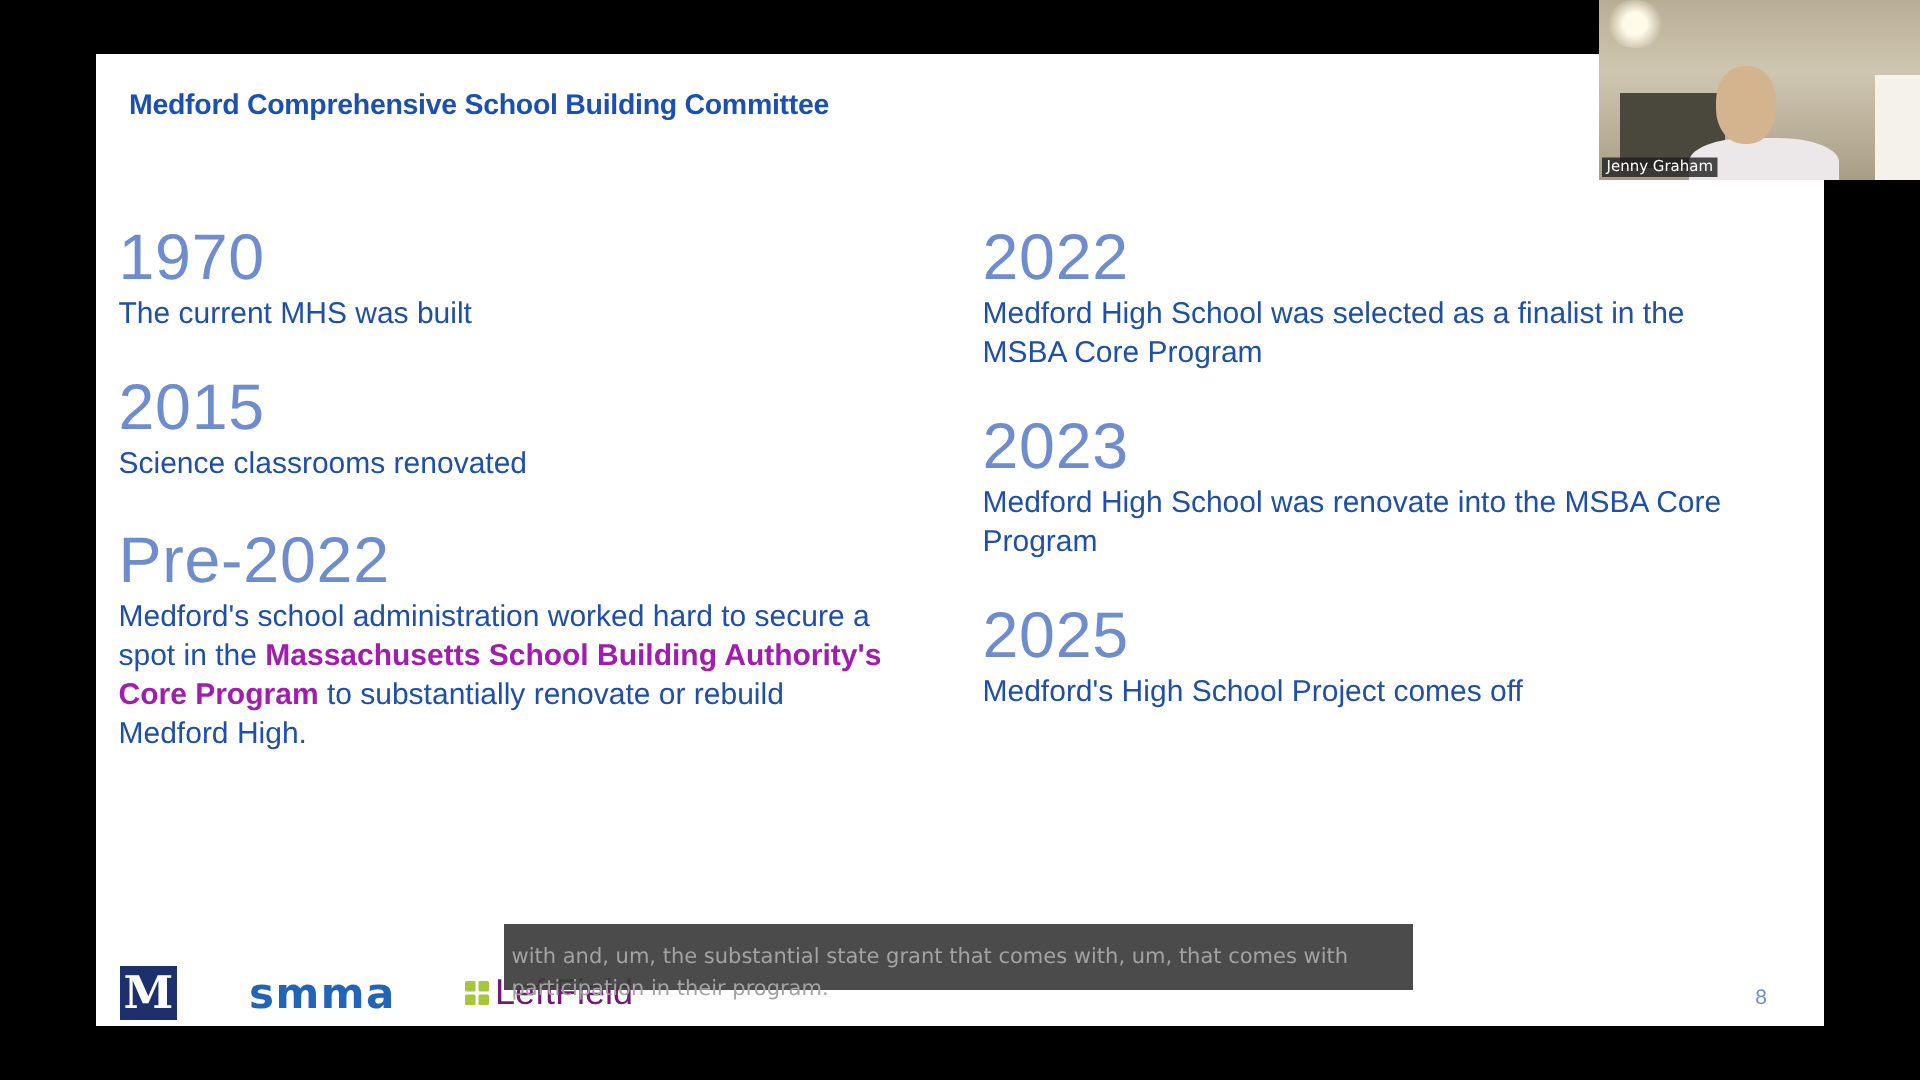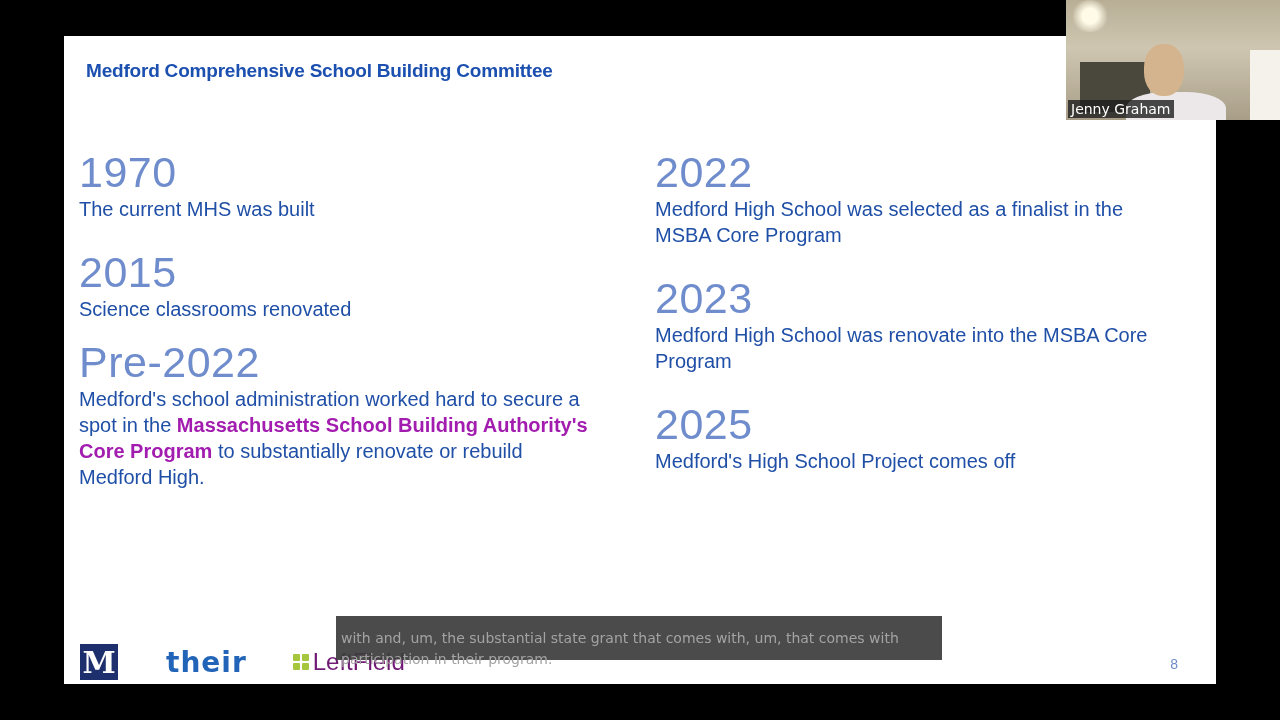--- a/index.html
+++ b/index.html
@@ -7,37 +7,37 @@
   .slide { position:absolute; left:64px; top:36px; width:1152px; height:648px; background:#fff; }
   .slide-title { position:absolute; left:22px; top:24px; font-size:19px; font-weight:bold; color:#1b4fb0; letter-spacing:-0.2px;text-align:center; }
   .col { position:absolute; }
   .col-left { left:15px; top:112px; width:520px; }
   .col-right { left:591px; top:112px; width:500px; }
   .entry { }
   .year { font-size:43px; color:#6f8ccc; line-height:48px; letter-spacing:0.5px; }
   .desc { font-size:20px; color:#1f4fa6; line-height:26px; }
   .desc b { font-weight:bold; color:#a21caf; }
   .col-left .entry:nth-child(1) { margin-bottom:26px; }
-  .col-left .entry:nth-child(2) { margin-bottom:16px; }
+  .col-left .entry:nth-child(2) { margin-bottom:28px; }
   .col-right .entry { margin-bottom:26px; }
   .logos { position:absolute; left:16px; top:606px; height:40px; display:flex; align-items:center; }
   .logo-m { width:38px; height:36px; background:#1d2f6d; color:#fff; font-weight:bold; font-family:"DejaVu Serif", serif; font-size:30px; display:flex; align-items:center; justify-content:center; }
   .logo-smma { margin-left:48px; font-size:28px; font-weight:bold; color:#2264b8; letter-spacing:1px; font-family:"DejaVu Sans", sans-serif; }
   .logo-lf { margin-left:46px; display:flex; align-items:center; font-size:24px; color:#701a75; }
   .lf-dots { display:grid; grid-template-columns:7px 7px; gap:2px; margin-right:4px; }
   .lf-dots span { width:7px; height:7px; background:#a6c63d; border-radius:1px; }
   .page-num { position:absolute; right:38px; top:620px; font-size:14px; color:#6f8ccc; }
   .caption { position:absolute; left:336px; top:616px; width:606px; height:44px; background:rgba(60,60,60,0.92); color:#a3a3a3; font-family:"DejaVu Sans", sans-serif; font-size:14px; line-height:21px; padding:12px 5px; box-sizing:border-box; }
   .video { position:absolute; left:1066px; top:0; width:214px; height:120px; background:linear-gradient(180deg,#b8ae96 0%,#cfc6b1 40%,#a89e88 100%); overflow:hidden; }
   .lamp { position:absolute; left:4px; top:0; width:40px; height:32px; border-radius:50%; background:radial-gradient(circle,#fffbe8 30%,rgba(255,250,220,0) 70%); }
   .map { position:absolute; left:14px; top:62px; width:70px; height:50px; background:#4a473d; }
   .person-head { position:absolute; left:78px; top:44px; width:40px; height:52px; border-radius:45%; background:#d4b48e; }
   .person-body { position:absolute; left:60px; top:92px; width:100px; height:40px; border-radius:40% 40% 0 0; background:#ece8ea; }
   .window { position:absolute; left:184px; top:50px; width:40px; height:70px; background:#f4f2ea; }
-  .name-tag { position:absolute; left:2px; bottom:2px; background:rgba(30,30,30,0.8); color:#fff; font-size:14px; padding:1px 3px; font-family:"DejaVu Sans", sans-serif; }
+  .name-tag { position:absolute; left:2px; bottom:2px; background:rgba(30,30,30,0.8); color:#fff; font-size:10px; padding:1px 3px; font-family:"DejaVu Sans", sans-serif; }
 </style>
 </head>
 <body>
 
 <div class="slide">
   <div class="slide-title">Medford Comprehensive School Building Committee</div>
 
   <div class="col col-left">
     <div class="entry">
       <div class="year">1970</div>
@@ -63,21 +63,21 @@
       <div class="desc">Medford High School was renovate into the MSBA Core Program</div>
     </div>
     <div class="entry">
       <div class="year">2025</div>
       <div class="desc">Medford's High School Project comes off</div>
     </div>
   </div>
 
   <div class="logos">
     <div class="logo-m">M</div>
-    <div class="logo-smma">their</div>
+    <div class="logo-smma">smma</div>
     <div class="logo-lf">
       <div class="lf-dots">
           <span></span>
           <span></span>
           <span></span>
           <span></span>
         </div>
       <span>LeftField</span>
     </div>
   </div>

